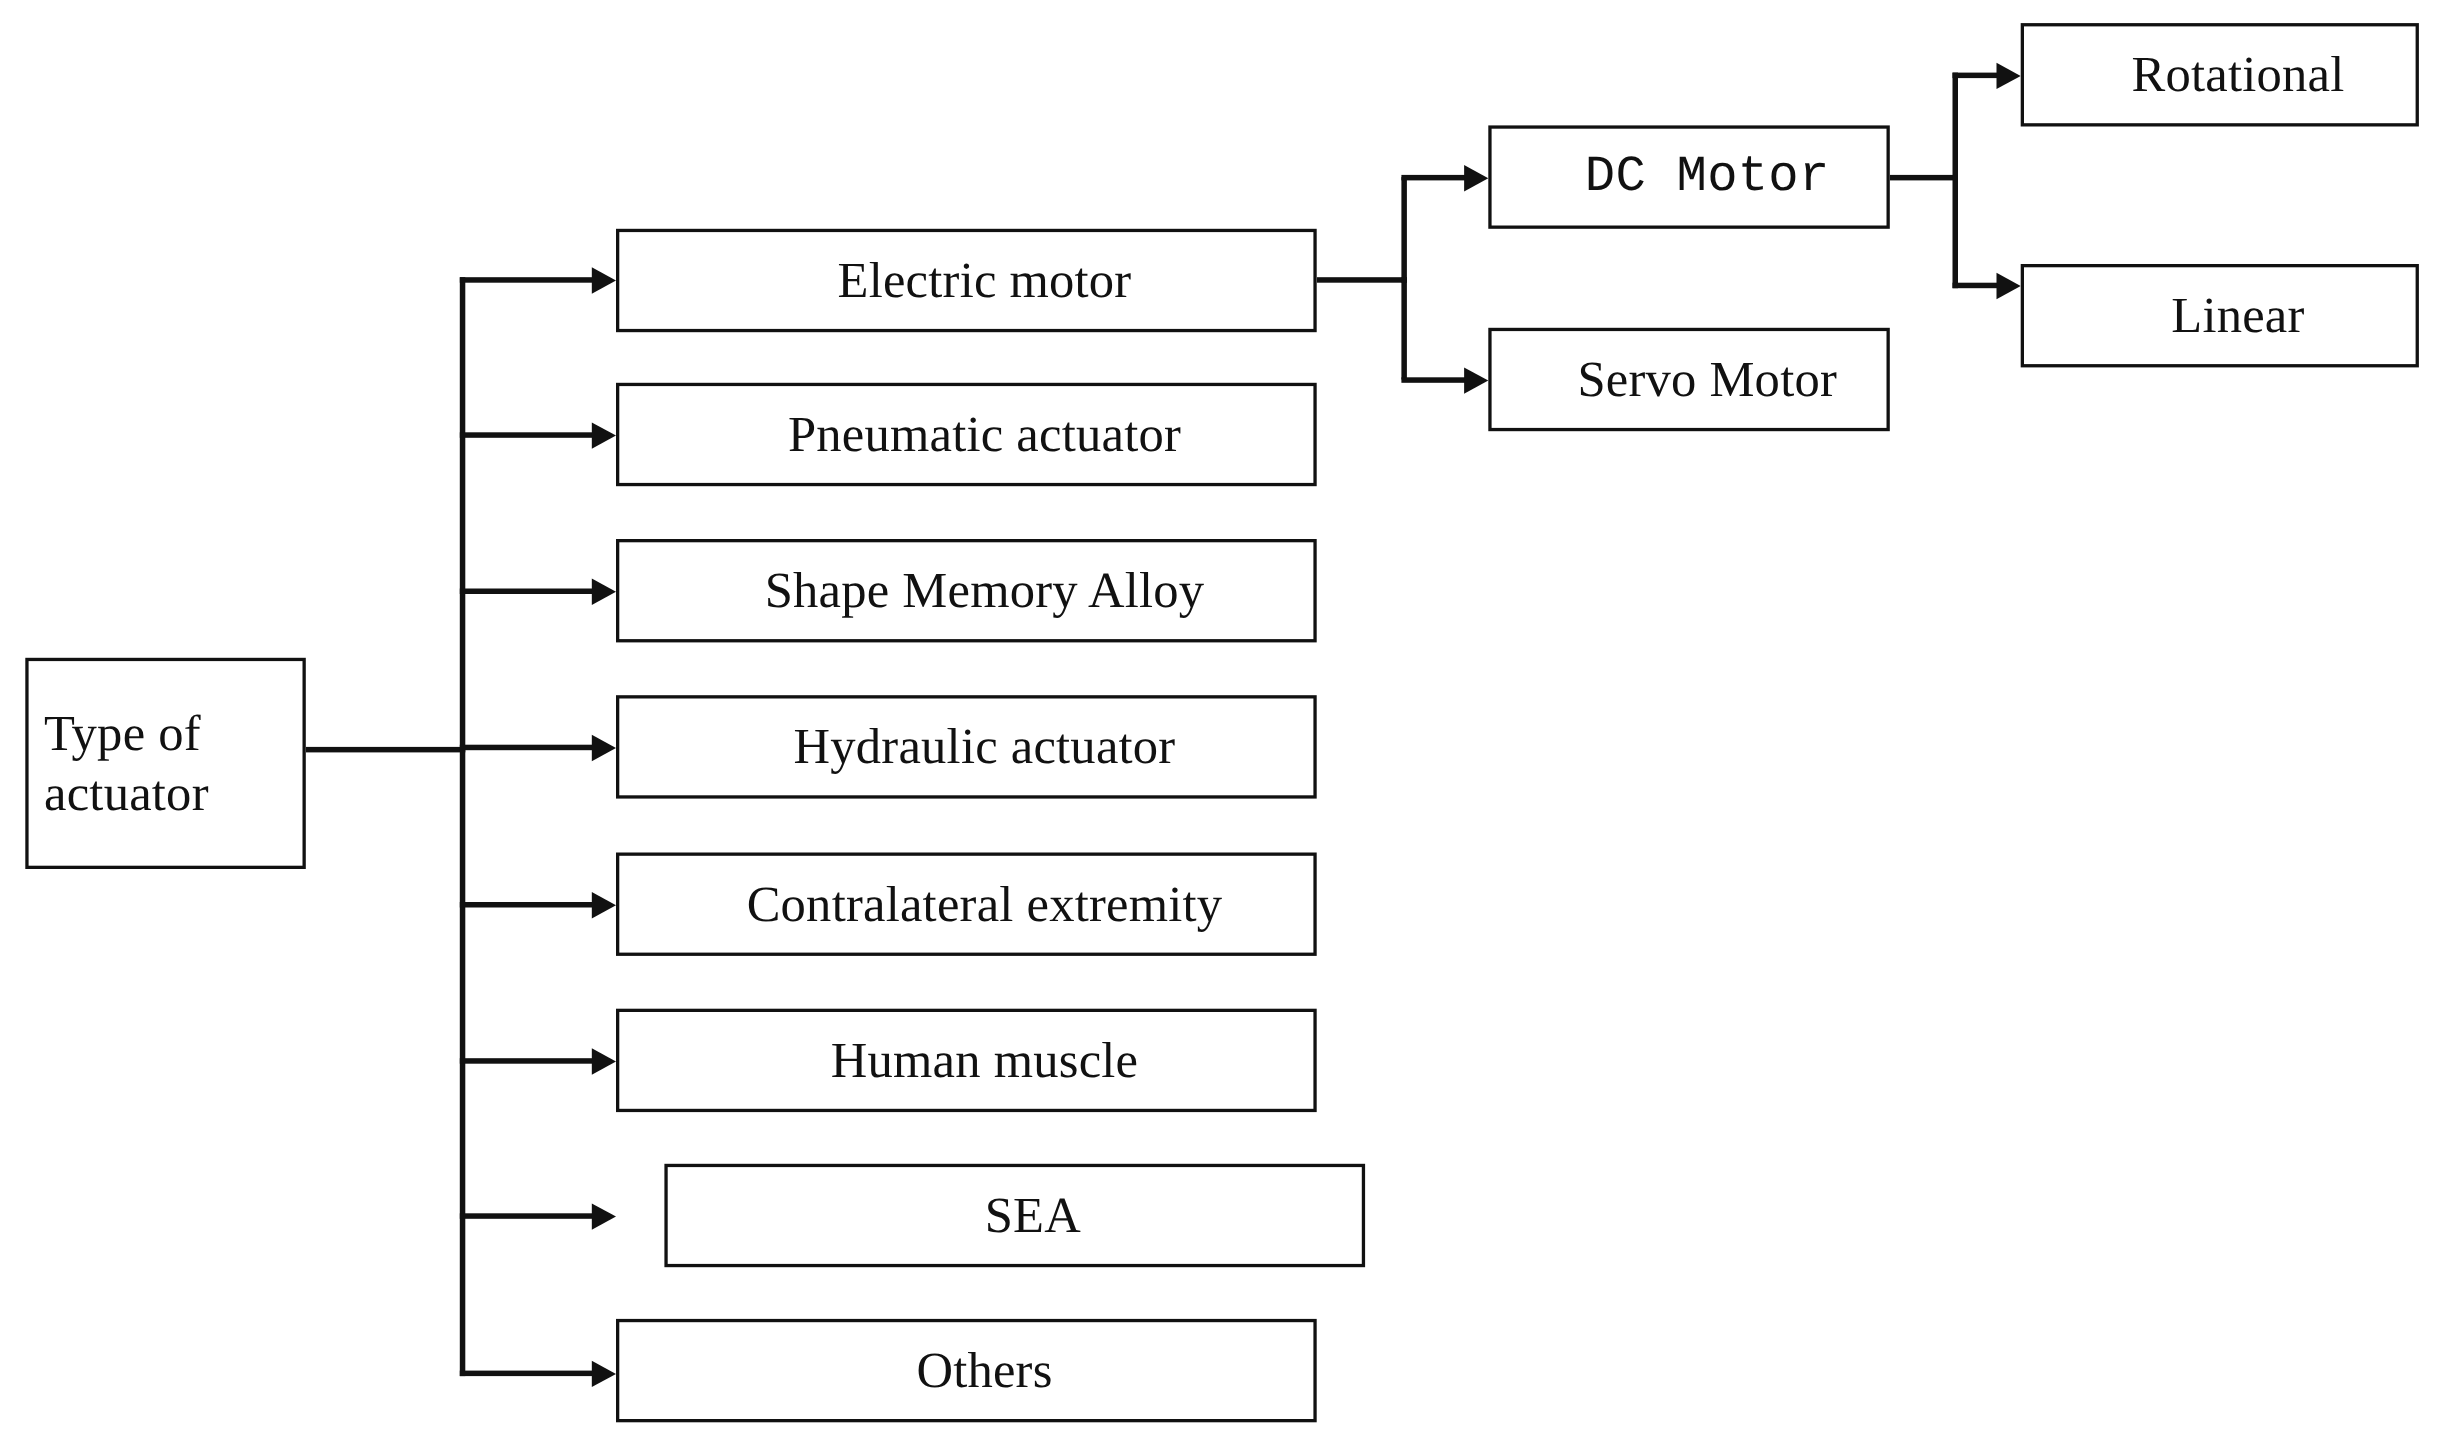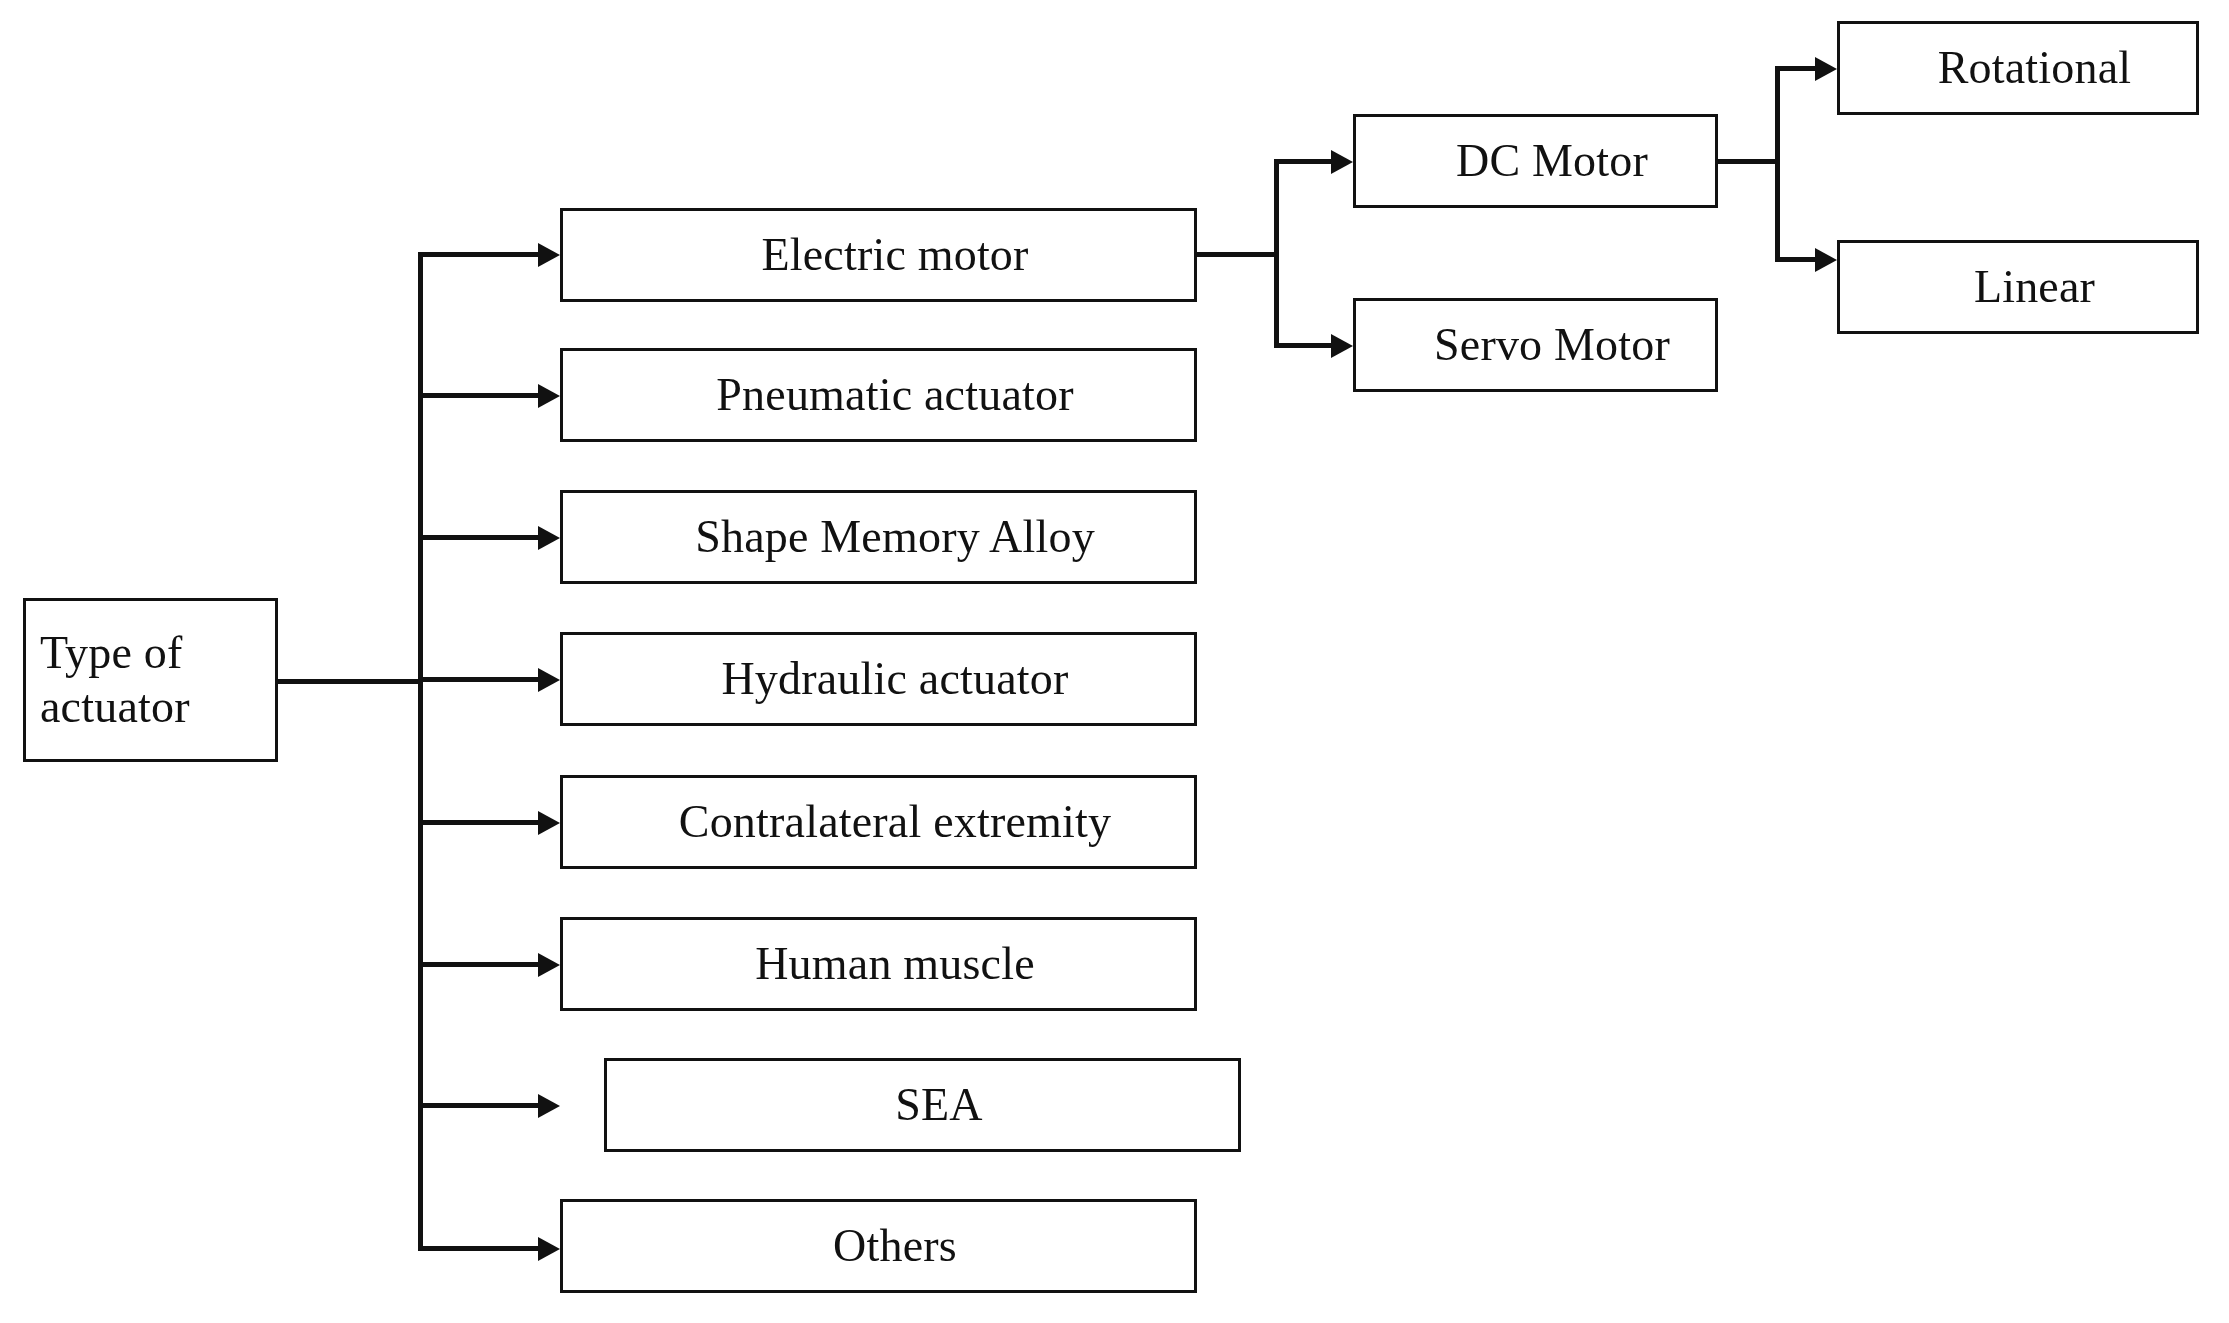--- a/index.html
+++ b/index.html
@@ -109,21 +109,21 @@
 
   <div class="hline" style="left:1718px; top:159px; width:62px;"></div>
   <div class="vline" style="left:1775px; top:66px; height:196px;"></div>
 
   <div class="hline" style="left:1775px; top:66px; width:44px;"></div>
   <div class="arrowhead" style="left:1815px; top:57px;"></div>
 
   <div class="hline" style="left:1775px; top:257px; width:44px;"></div>
   <div class="arrowhead" style="left:1815px; top:248px;"></div>
 
-  <div class="node root" style="left:23px; top:598px; width:255px; height:164px;">
+  <div class="node root" style="left:23px; top:598px; width:255px; height:192px;">
     <span class="label">Type of
 actuator</span>
   </div>
 
   <div class="node" style="left:560px; top:348px; width:637px; height:94px;">
     <span class="label">Pneumatic actuator</span>
   </div>
   <div class="node" style="left:560px; top:208px; width:637px; height:94px;">
     <span class="label">Electric motor</span>
   </div>
@@ -139,21 +139,21 @@
   <div class="node" style="left:560px; top:917px; width:637px; height:94px;">
     <span class="label">Human muscle</span>
   </div>
   <div class="node" style="left:560px; top:1058px; width:637px; height:94px;margin-left:44px;">
     <span class="label">SEA</span>
   </div>
   <div class="node" style="left:560px; top:1199px; width:637px; height:94px;">
     <span class="label">Others</span>
   </div>
 
-  <div class="node" style="left:1353px; top:114px; width:365px; height:94px;">
+  <div class="node" style="left:1353px; top:114px; width:365px; height:94px;font-family:Liberation Mono, monospace;">
     <span class="label">DC Motor</span>
   </div>
   <div class="node" style="left:1353px; top:298px; width:365px; height:94px;">
     <span class="label">Servo Motor</span>
   </div>
 
   <div class="node" style="left:1837px; top:21px; width:362px; height:94px;">
     <span class="label">Rotational</span>
   </div>
   <div class="node" style="left:1837px; top:207px; width:362px; height:94px;margin-top:33px;">

